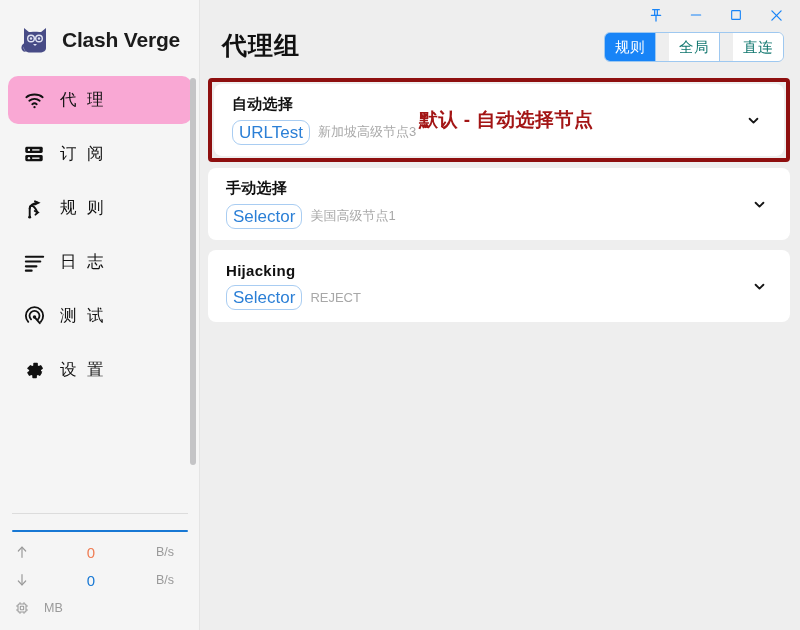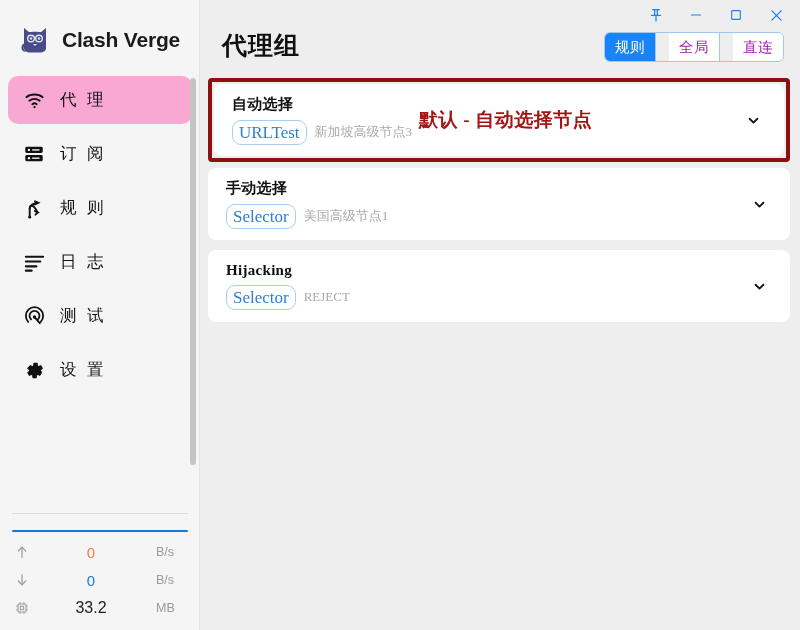--- a/index.html
+++ b/index.html
@@ -189,37 +189,36 @@
     height: 30px;
     gap: 13px;
   }
   .tab {
     min-width: 47px;
     padding: 0 10px;
     display: flex;
     align-items: center;
     justify-content: center;
     font-size: 14.5px;
-    color: #a21caf;
+    color: #0f766e;
     background: #ffffff;
     cursor: pointer;
     border-right: 1px solid #9ec8f0;
     letter-spacing: 0.5px;
   }
   .tab:last-child { border-right: none; }
   .tab.active {
     background: #1884f7;
     color: #ffffff;
   }
 
   .content {
     flex: 1 1 auto;
     padding: 2px 10px 0 8px;
     overflow: hidden;
-    font-family: Liberation Serif, serif;
   }
 
   .card-wrap { position: relative; }
   .card-wrap.highlighted {
     border: 4px solid #8e0f0f;
     border-radius: 4px;
     padding: 2px;
     margin-bottom: 6px;
   }
   .card {
@@ -428,21 +427,20 @@
             <line x1="9" y1="3.2" x2="9" y2="6"></line>
             <line x1="15" y1="3.2" x2="15" y2="6"></line>
             <line x1="9" y1="18" x2="9" y2="20.8"></line>
             <line x1="15" y1="18" x2="15" y2="20.8"></line>
             <line x1="3.2" y1="9" x2="6" y2="9"></line>
             <line x1="3.2" y1="15" x2="6" y2="15"></line>
             <line x1="18" y1="9" x2="20.8" y2="9"></line>
             <line x1="18" y1="15" x2="20.8" y2="15"></line>
           </svg>
         </span>
-        <span class="stat-value mem">33.2</span>
         <span class="stat-unit">MB</span>
       </div>
 
     </div>
 
     <div class="side-scrollbar"></div>
     <div class="side-edge"></div>
   </aside>
 
   <section class="main">

